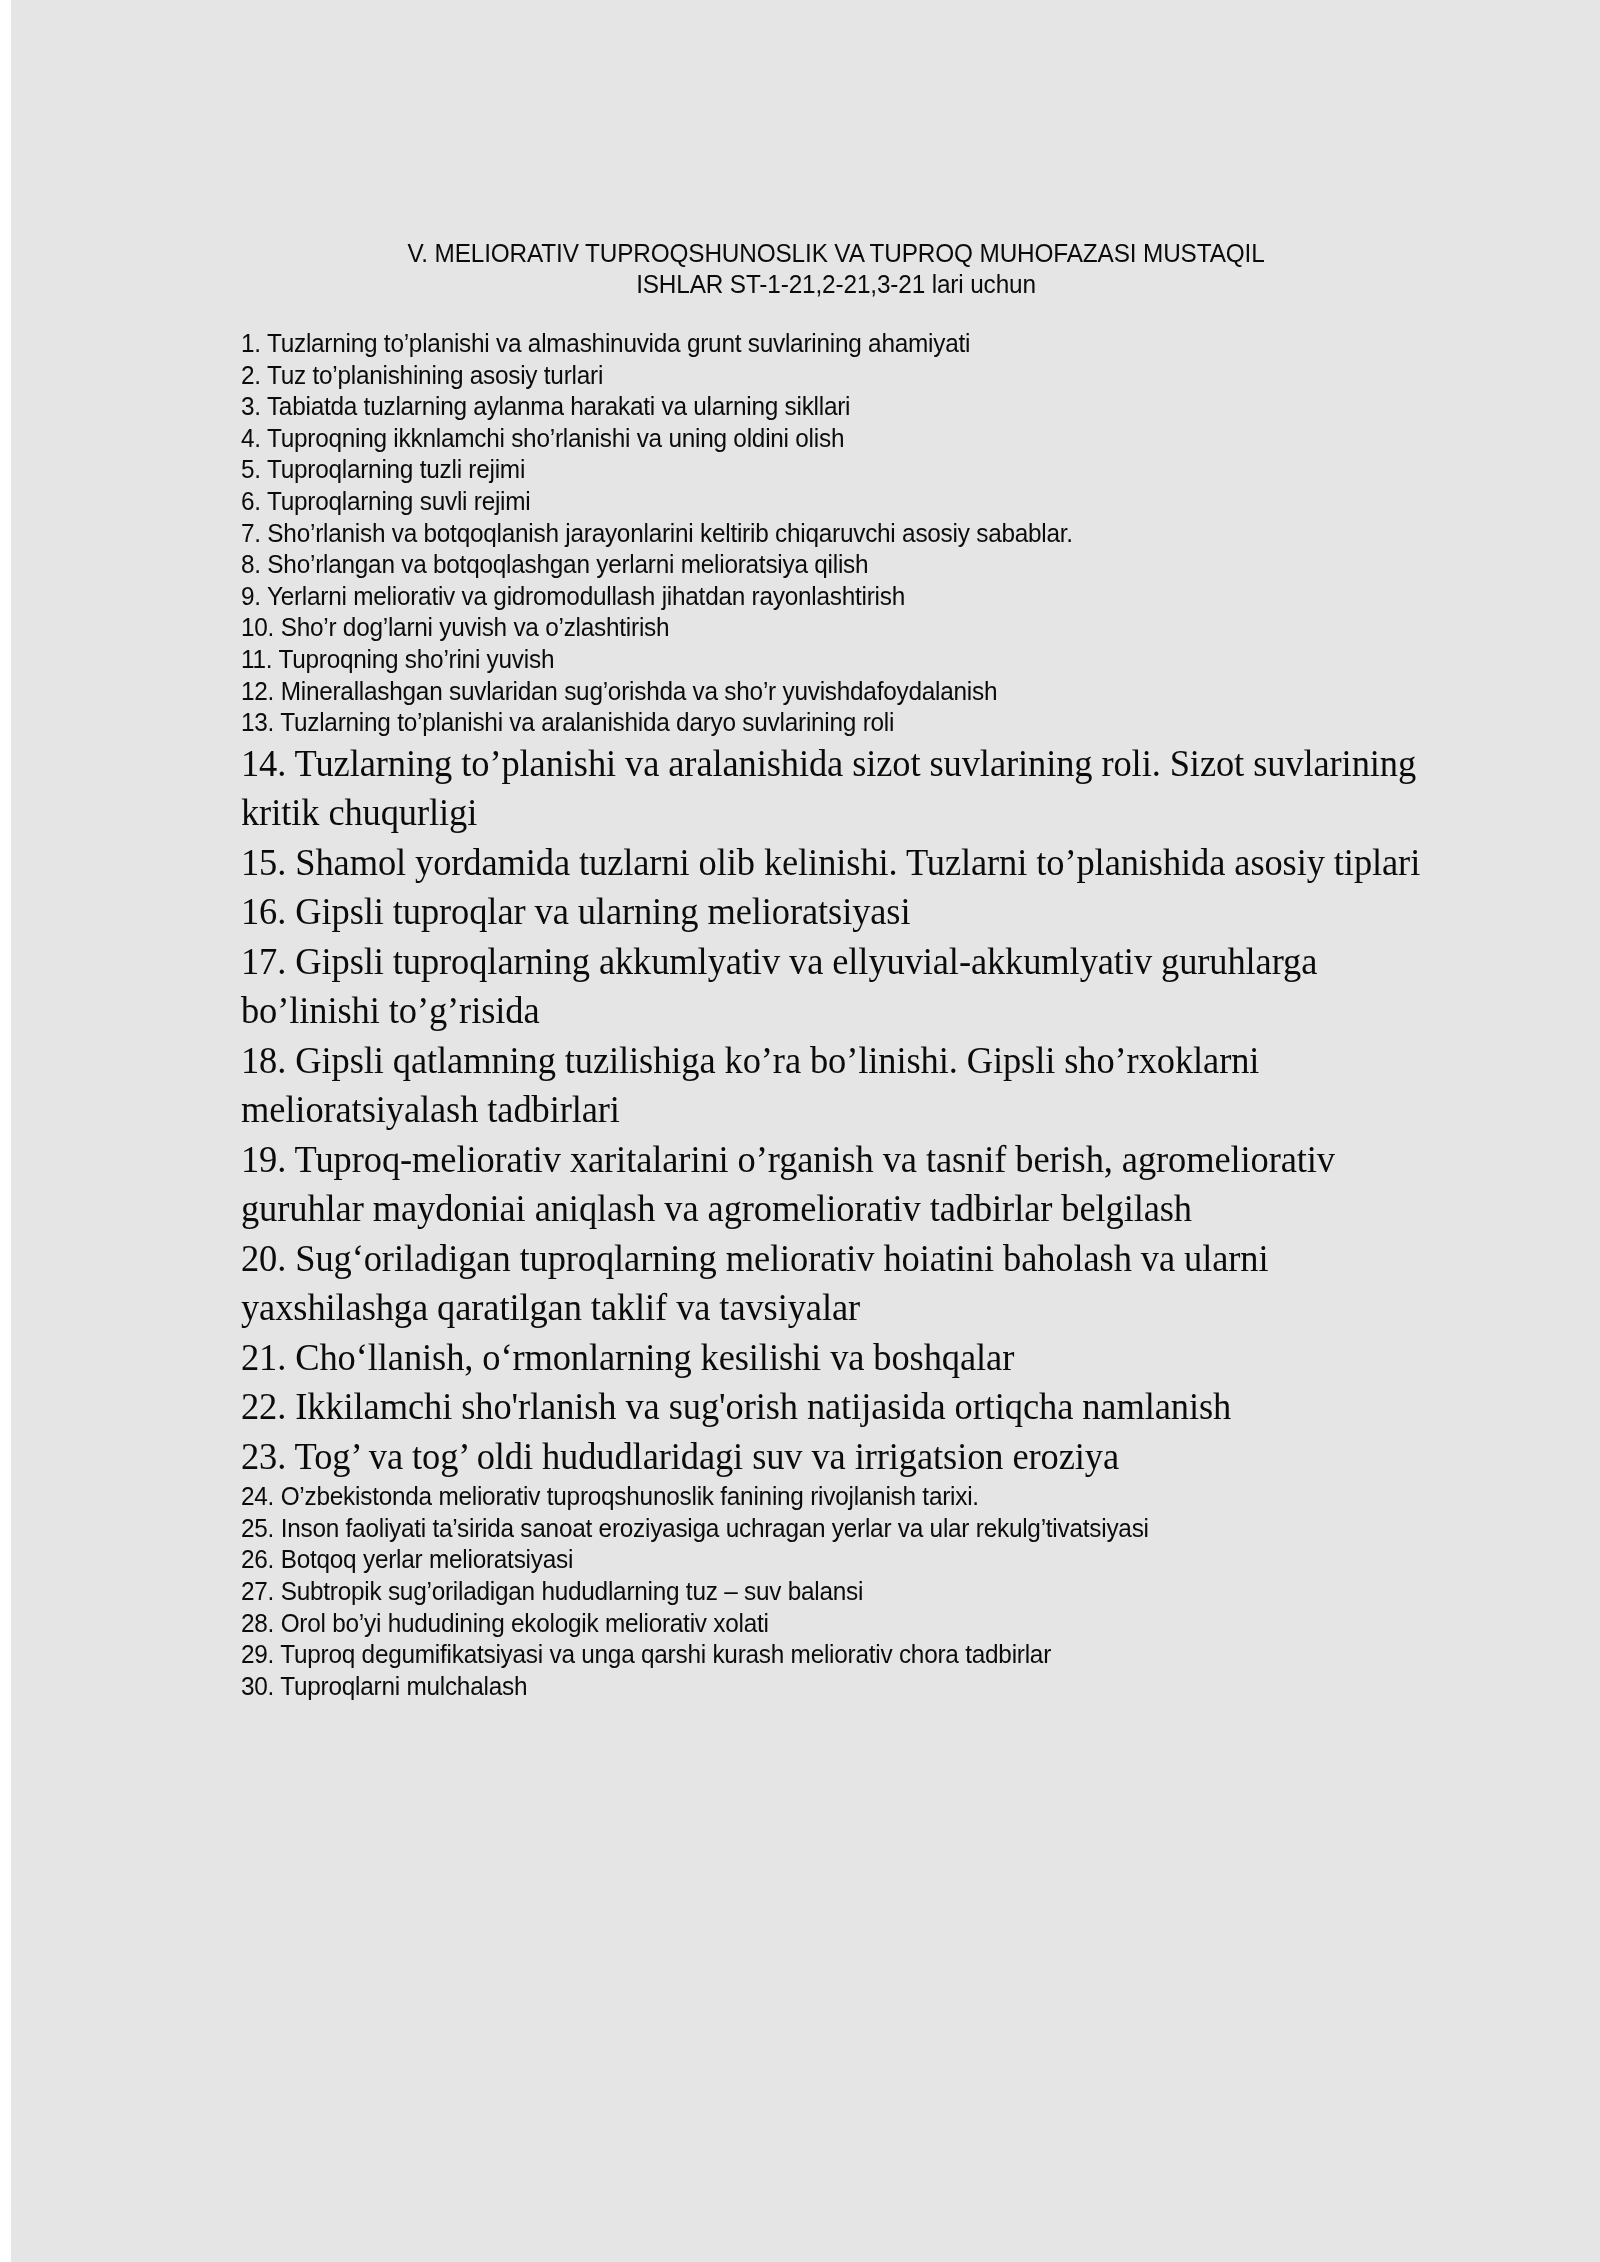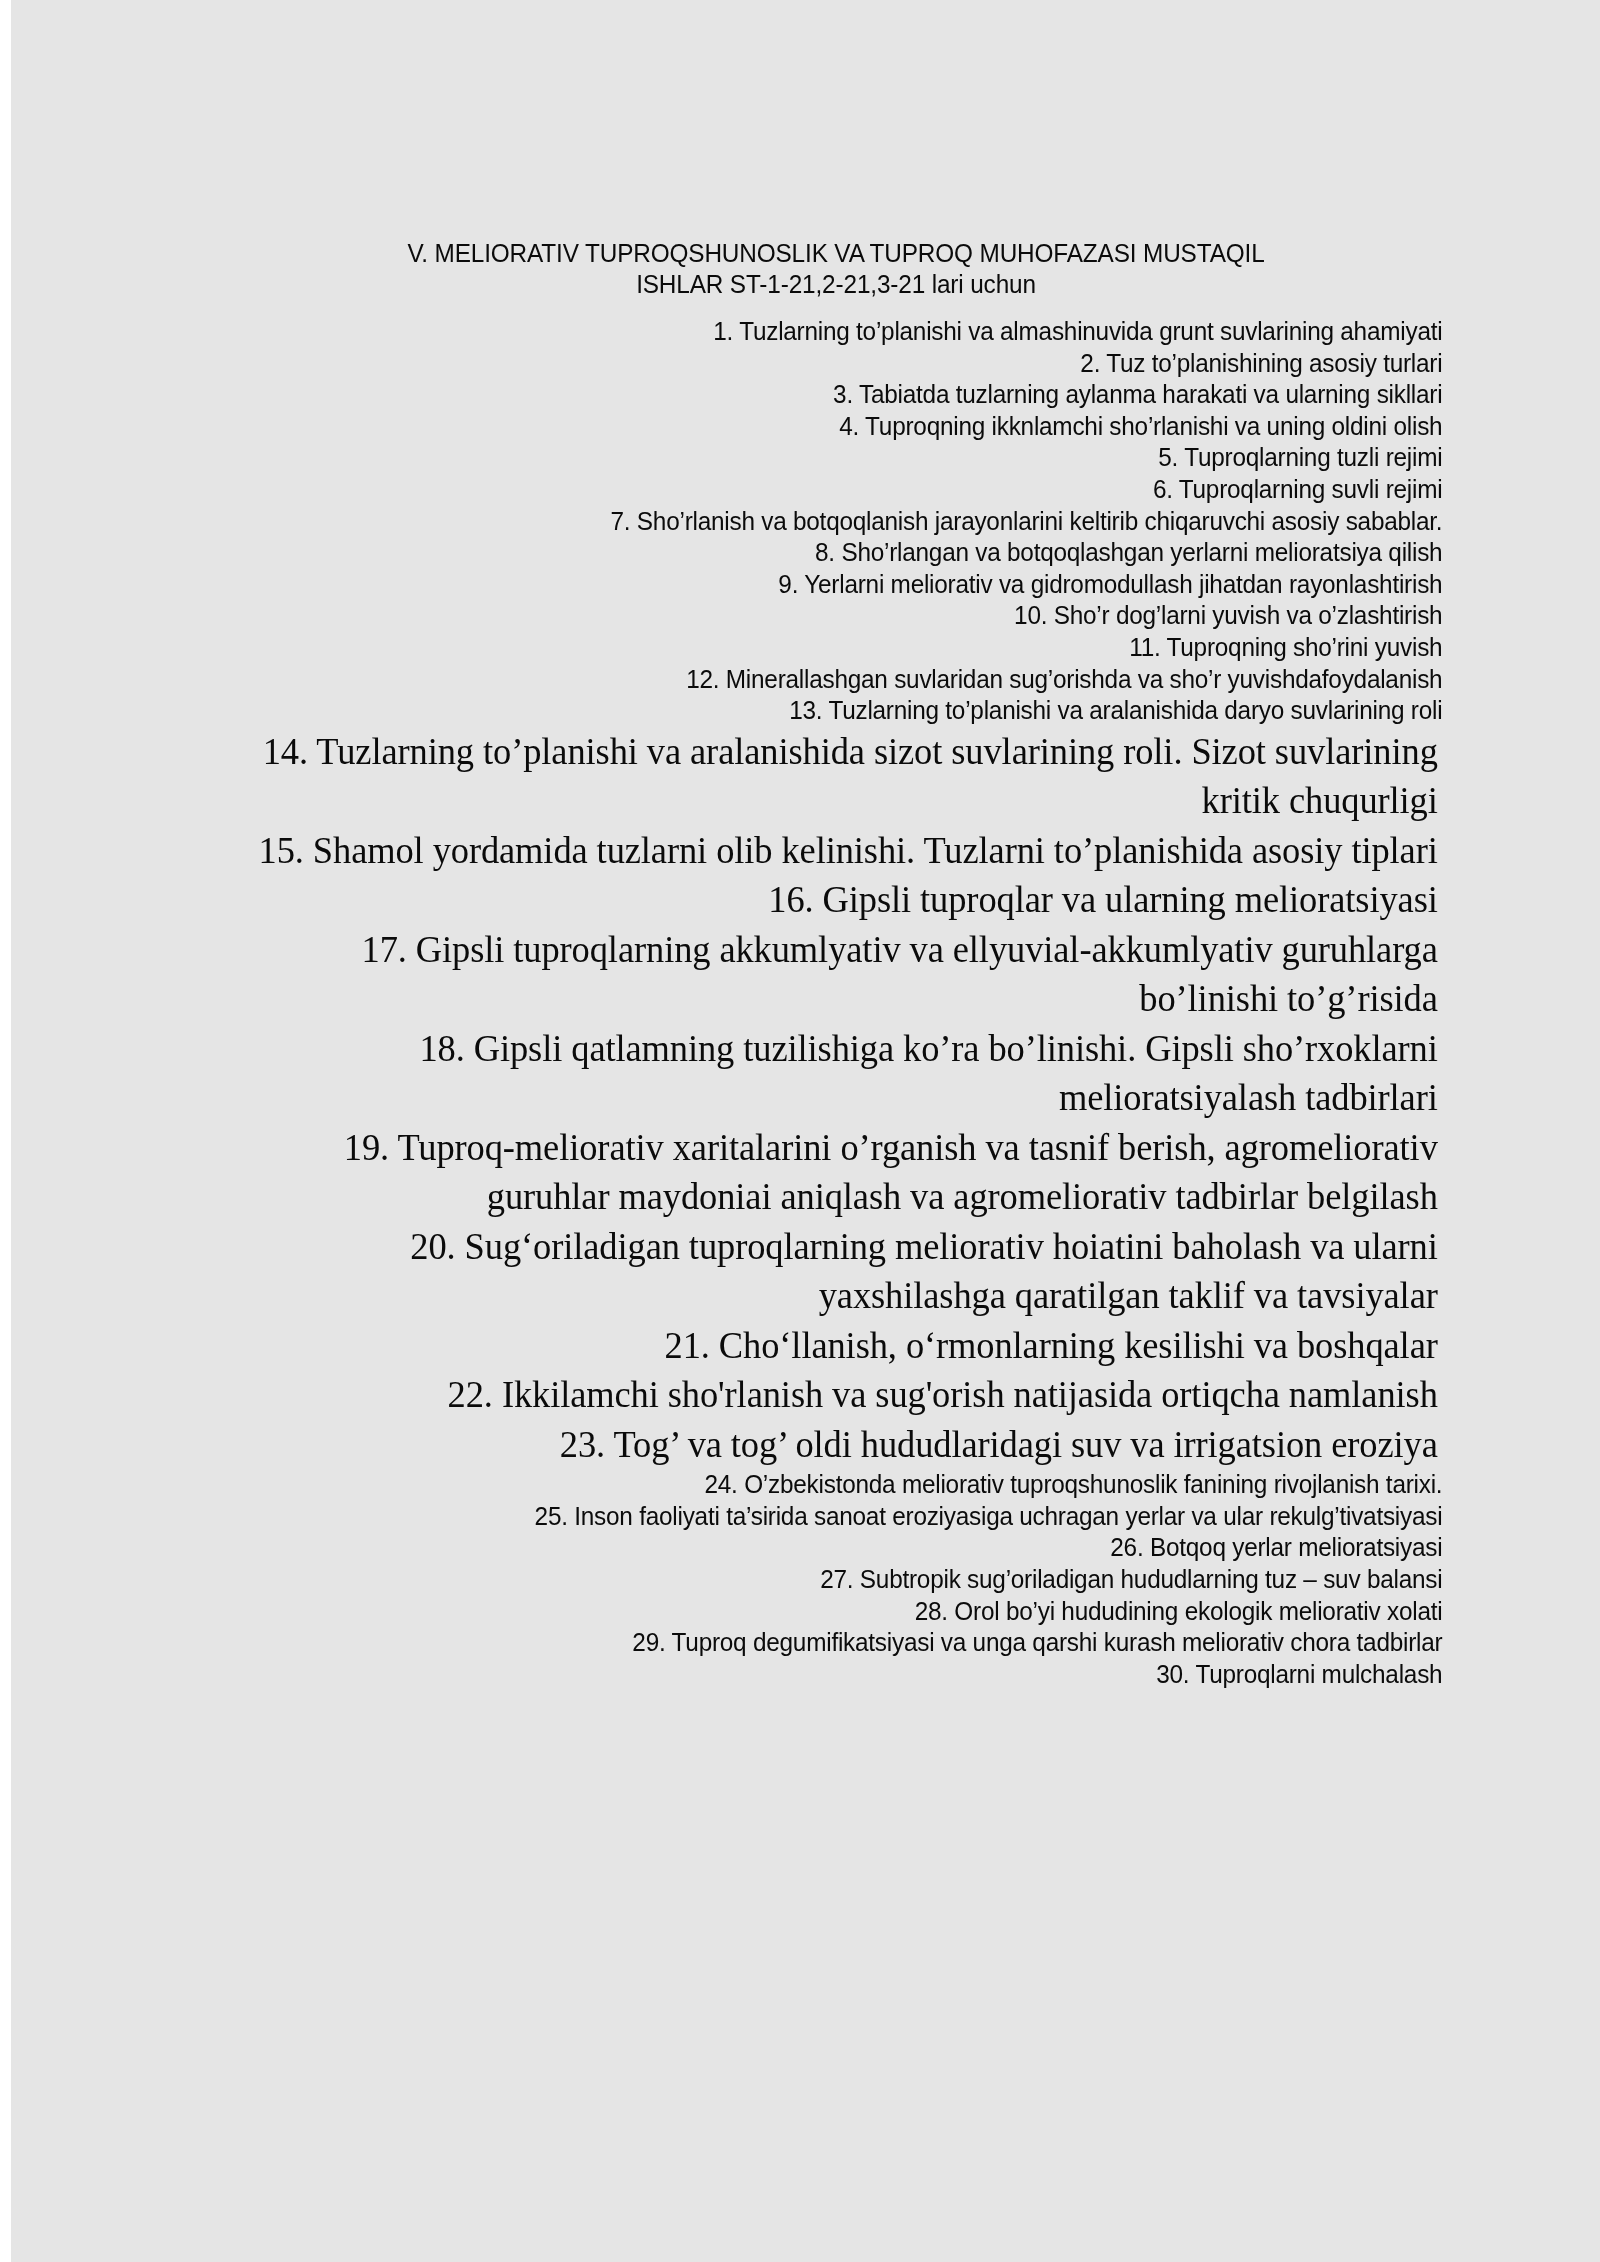--- a/index.html
+++ b/index.html
@@ -43,23 +43,22 @@
     color: #0b0b0b;
     white-space: nowrap;
     transform: scaleX(0.955);
     transform-origin: 50% 50%;
   }
 
   
   .list {
     position: absolute;
     left: 230px;
-    top: 316px;
+    top: 328px;
     width: 1200px;
-    text-align: right;
   }
 
   .item {
     color: #0b0b0b;
   }
 
   
   .item.sans {
     font-family: "Liberation Sans", sans-serif;
     font-size: 25.5px;

